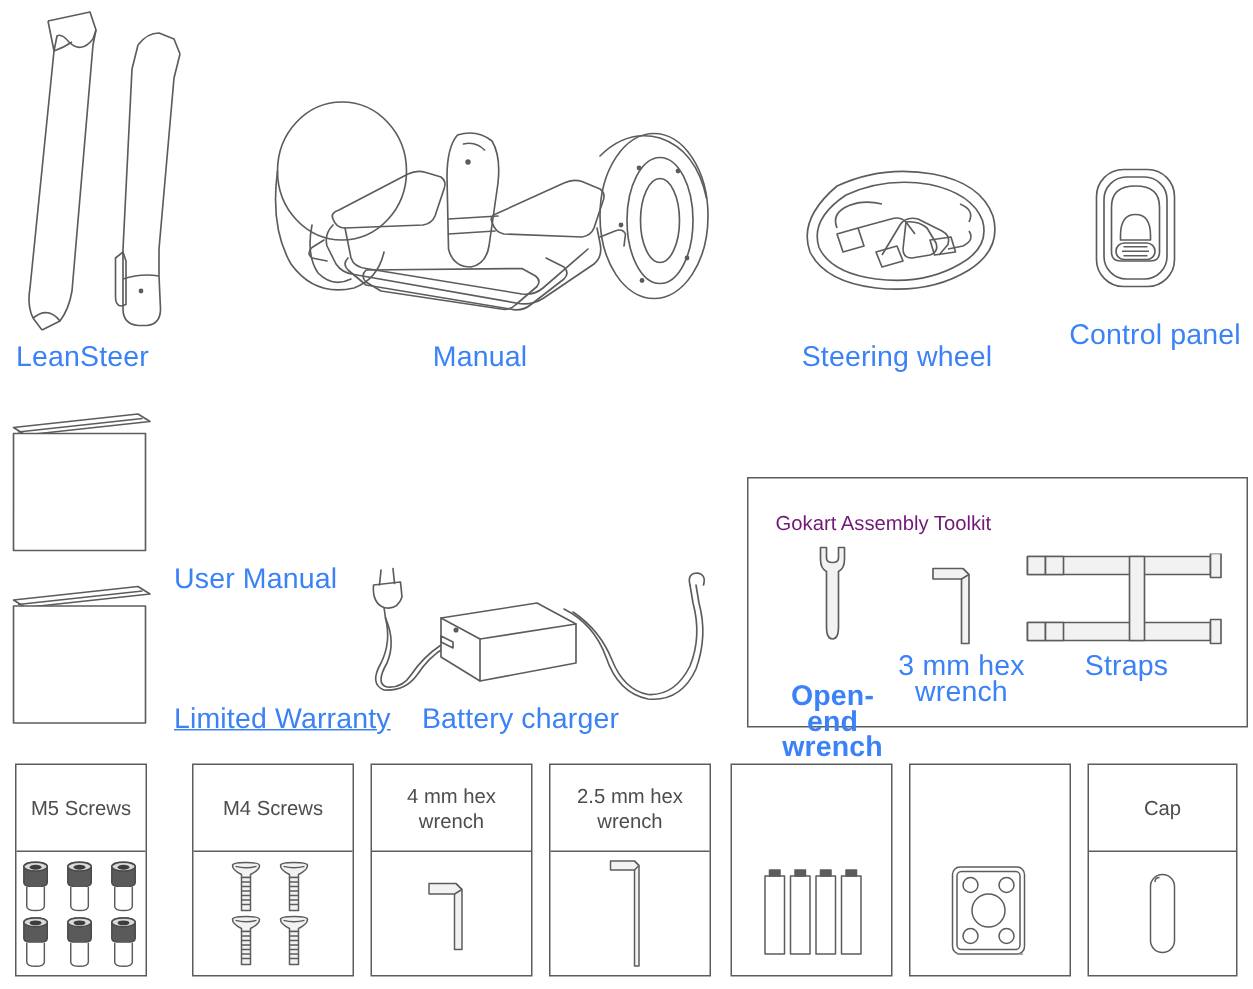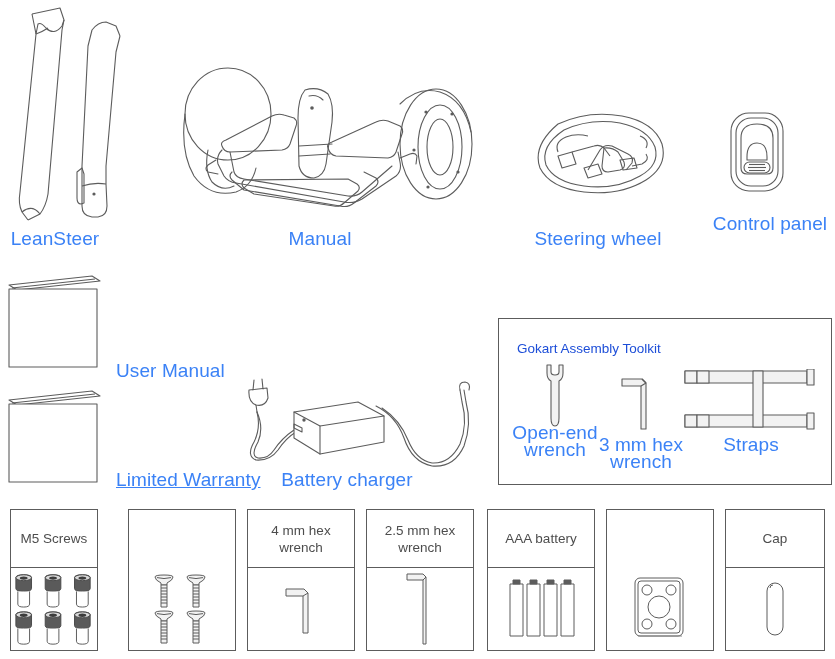--- a/index.html
+++ b/index.html
@@ -36,21 +36,21 @@
     width: 334px;
     height: 167px;
     border: 1px solid #5c5c5c;
     box-sizing: border-box;
   }
   .toolkit-title {
     position: absolute;
     left: 517px;
     top: 341px;
     font-size: 13.5px;
-    color: #1d4ed8;
+    color: #701a75;
   }
 
   
   .pbox {
     position: absolute;
     top: 509px;
     height: 142px;
     border: 1px solid #5c5c5c;
     box-sizing: border-box;
   }
@@ -182,21 +182,21 @@
 </div>
 <div class="caption" style="left:710px; top:215px; width:120px;">Control panel</div>
 
 <div class="abs" style="left:6px; top:275px;">
   <svg width="100" height="95" viewBox="0 0 100 95" fill="none" stroke="#5c5c5c" stroke-width="1.1" stroke-linejoin="round">
     <path d="M3 10 L86 1 L94 6 L11 15 Z" fill="#ffffff"></path>
     <path d="M6 13 L89 4"></path>
     <rect x="3" y="14" width="88" height="78" fill="#ffffff"></rect>
   </svg>
 </div>
-<div class="caption" style="left:116px; top:362px; width:120px; text-align:left;">User Manual</div>
+<div class="caption" style="left:116px; top:378px; width:120px; text-align:left;">User Manual</div>
 
 <div class="abs" style="left:6px; top:390px;">
   <svg width="100" height="95" viewBox="0 0 100 95" fill="none" stroke="#5c5c5c" stroke-width="1.1" stroke-linejoin="round">
     <path d="M3 10 L86 1 L94 6 L11 15 Z" fill="#ffffff"></path>
     <path d="M6 13 L89 4"></path>
     <rect x="3" y="14" width="88" height="78" fill="#ffffff"></rect>
   </svg>
 </div>
 <div class="caption" style="left:116px; top:471px; width:160px; text-align:left;text-decoration:underline;">Limited Warranty</div>
 
@@ -225,21 +225,21 @@
 <div class="caption" style="left:277px; top:471px; width:140px;">Battery charger</div>
 
 <div class="toolkit-box"></div>
 <div class="toolkit-title">Gokart Assembly Toolkit</div>
 
 <div class="abs" style="left:541px; top:360px;">
   <svg width="28" height="72" viewBox="0 0 28 72" fill="#f2f2f2" stroke="#5c5c5c" stroke-width="1.1" stroke-linejoin="round">
     <path d="M6 5 L6 13 Q6 19 10 21 L10 58 Q10 66 14 66 Q18 66 18 58 L18 21 Q22 19 22 13 L22 5 L18 5 L18 12 Q18 15 14 15 Q10 15 10 12 L10 5 Z"></path>
   </svg>
 </div>
-<div class="caption" style="left:512px; top:424px; width:86px;">Open-end
+<div class="caption" style="left:512px; top:456px; width:86px;font-weight:bold;">Open-end
 wrench</div>
 
 <div class="abs" style="left:620px; top:375px;">
   <svg width="32" height="58" viewBox="0 0 32 58" fill="#f2f2f2" stroke="#5c5c5c" stroke-width="1.1" stroke-linejoin="round">
     <path d="M2 4 L22 4 L26 8 L26 54 L21 54 L21 11 L2 11 Z"></path>
     <path d="M22 4 L26 8"></path>
     <path d="M21 11 L26 8"></path>
   </svg>
 </div>
 <div class="caption" style="left:598px; top:436px; width:86px;">3 mm hex
@@ -300,20 +300,21 @@
           <ellipse cx="11" cy="4" rx="8" ry="3" fill="#d9d9d9" stroke="#4a4a4a"></ellipse>
           <ellipse cx="11" cy="4.4" rx="4" ry="1.7" fill="#3d3d3d" stroke="none"></ellipse>
           <path d="M5 18 L5 31 Q5 34 11 34 Q17 34 17 31 L17 18" fill="#ffffff"></path>
         </g>
       </g>
     </svg>
   </div>
 </div>
 
 <div class="pbox" style="left:128px; width:108px;">
+  <div class="pbox-head">M4 Screws</div>
   <div class="pbox-body">
     <svg width="62" height="72" viewBox="0 0 62 72" fill="#f2f2f2" stroke="#5c5c5c" stroke-width="1" stroke-linejoin="round">
       <g>
         <g transform="translate(4,2)">
           <path d="M0 2 Q0 0 9 0 Q18 0 18 2 Q18 5 12 8 L12 10 L6 10 L6 8 Q0 5 0 2 Z"></path>
           <path d="M2 2.6 Q9 4.5 16 2.6" fill="none"></path>
           <rect x="6" y="10" width="6" height="22"></rect>
           <path d="M6 13 L12 13 M6 16 L12 16 M6 19 L12 19 M6 22 L12 22 M6 25 L12 25 M6 28 L12 28" fill="none"></path>
         </g>
         <g transform="translate(36,2)">
@@ -357,21 +358,20 @@
   <div class="pbox-body">
     <svg width="34" height="74" viewBox="0 0 34 74" fill="#f2f2f2" stroke="#5c5c5c" stroke-width="1" stroke-linejoin="round">
       <path d="M4 2 L20 2 L23 5 L23 72 L20 72 L20 8 L4 8 Z"></path>
       <path d="M20 2 L23 5"></path>
       <path d="M20 8 L23 5"></path>
     </svg>
   </div>
 </div>
 
 <div class="pbox" style="left:487px; width:108px;">
-  <div class="pbox-head">AAA battery</div>
   <div class="pbox-body">
     <svg width="70" height="62" viewBox="0 0 70 62" fill="#ffffff" stroke="#5c5c5c" stroke-width="1" stroke-linejoin="round">
       <g>
         <rect x="4" y="6" width="13" height="52"></rect>
         <rect x="7" y="2" width="7" height="4" fill="#5c5c5c"></rect>
         <rect x="21" y="6" width="13" height="52"></rect>
         <rect x="24" y="2" width="7" height="4" fill="#5c5c5c"></rect>
         <rect x="38" y="6" width="13" height="52"></rect>
         <rect x="41" y="2" width="7" height="4" fill="#5c5c5c"></rect>
         <rect x="55" y="6" width="13" height="52"></rect>

